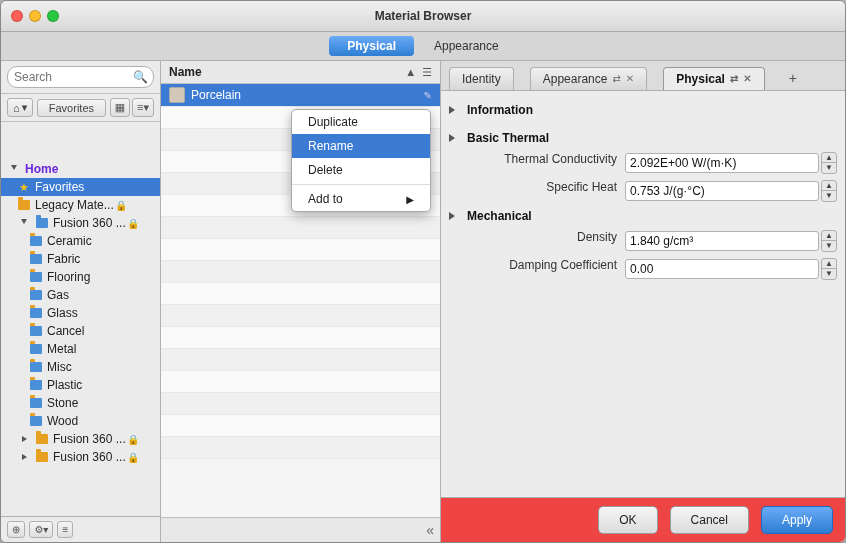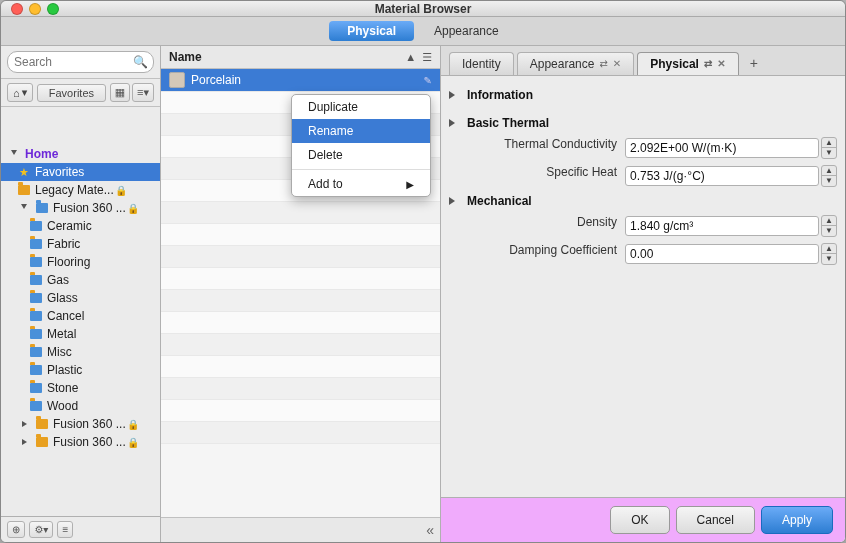--- a/index.html
+++ b/index.html
@@ -19,21 +19,21 @@
       border: 1px solid #888;
       border-radius: 6px;
       display: flex;
       flex-direction: column;
       box-shadow: 0 4px 20px rgba(0,0,0,0.4);
       overflow: hidden;
     }
 
     
     .title-bar {
-      height: 16px;
+      height: 31px;
       background: linear-gradient(to bottom, #f0f0f0, #d8d8d8);
       border-bottom: 1px solid #aaa;
       display: flex;
       align-items: center;
       justify-content: center;
       position: relative;
       border-radius: 6px 6px 0 0;
       flex-shrink: 0;
     }
     .title-bar-buttons {
@@ -349,21 +349,21 @@
       display: flex;
       flex-direction: column;
       overflow: hidden;
     }
 
     
     .sub-tabs {
       display: flex;
       align-items: center;
       padding: 5px 8px 0 8px;
-      gap: 3px;
+      gap: 16px;
       border-bottom: 1px solid #b0b0b0;
       background: #dcdcdc;
       flex-shrink: 0;
     }
     .sub-tab {
       padding: 4px 12px;
       border: 1px solid #b0b0b0;
       border-bottom: none;
       border-radius: 4px 4px 0 0;
       font-size: 12px;
@@ -470,22 +470,22 @@
       line-height: 1;
     }
     .stepper-up { border-bottom: 1px solid #b0b0b0; }
 
     
     .footer {
       border-top: 1px solid #b0b0b0;
       padding: 8px 12px;
       display: flex;
       justify-content: flex-end;
-      gap: 6px;
-      background: #f0abfc;
+      gap: 12px;
+      background: #ef4444;
       flex-shrink: 0;
     }
     .footer-btn {
       padding: 6px 20px;
       border-radius: 5px;
       font-size: 12px;
       cursor: pointer;
       border: 1px solid #999;
       background: linear-gradient(to bottom, #f5f5f5, #dcdcdc);
       color: #222;

